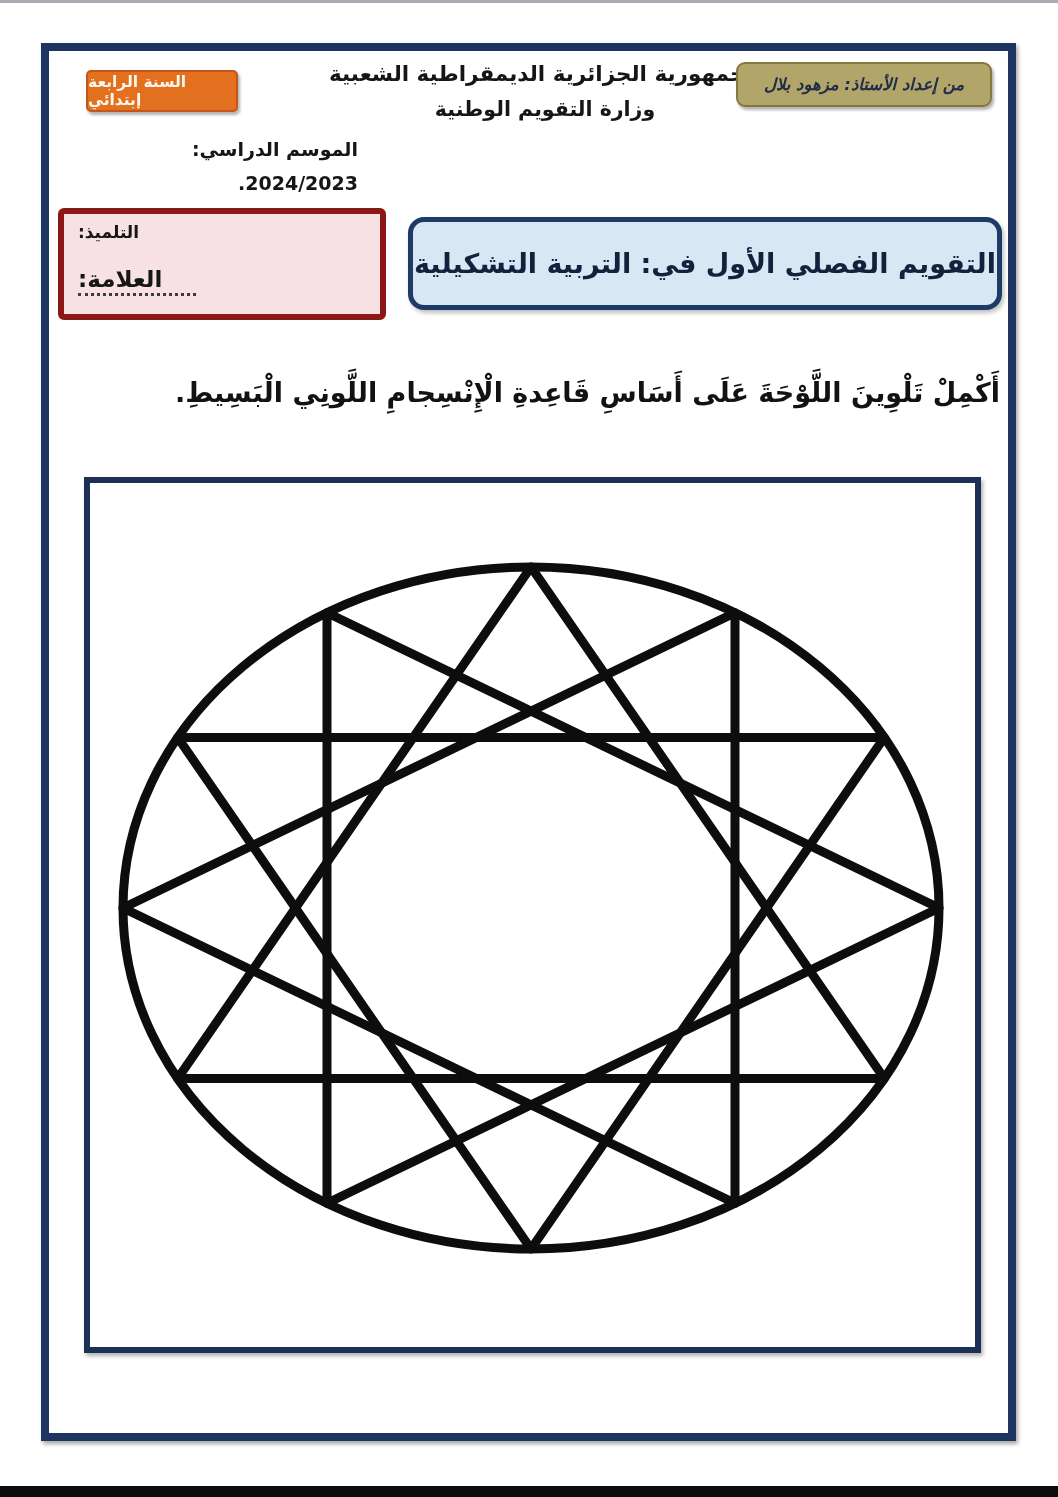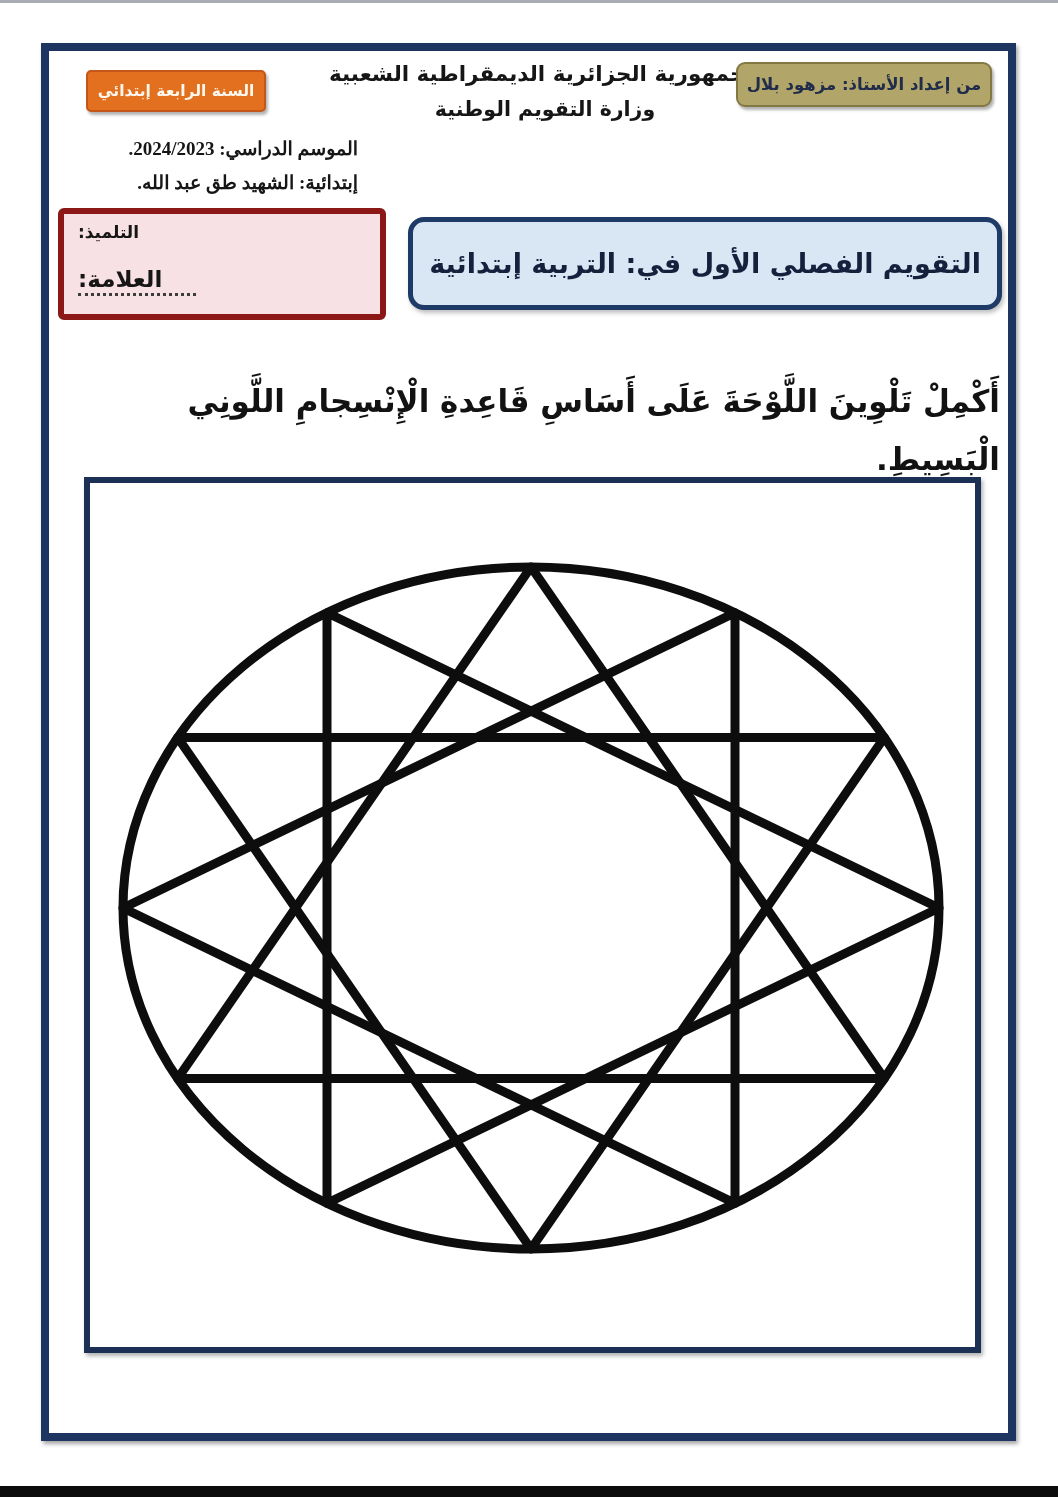--- a/index.html
+++ b/index.html
@@ -2,37 +2,37 @@
 <html lang="ar" style="--page_bg: #ffffff; --frame: #1e3461; --figure_frame: #1c2f55; --ink: #161616; --grade_bg: #e2701f; --grade_border: #c4561b; --grade_text: #fdf7ee; --teacher_bg: #b1a569; --teacher_border: #837842; --teacher_text: #202c49; --title_bg: #d9e6f4; --title_border: #1e3a66; --title_text: #15213c; --box_bg: #f8e1e5; --box_border: #8c1717;"><head>
 <meta charset="utf-8">
 <style>
   html,body{margin:0;padding:0;background:#e8e8e8;}
   body{font-family:"DejaVu Sans",sans-serif;}
   #page{position:relative;width:1058px;height:1497px;margin:0 auto;background:var(--page_bg);overflow:hidden;}
   .scan-edge-top{position:absolute;left:0;top:0;width:100%;height:3px;background:#a9adb3;}
   .scan-edge-bottom{position:absolute;left:0;top:1486px;width:100%;height:11px;background:#0c0c0c;}
   #frame{position:absolute;left:41px;top:43px;width:975px;height:1398px;border:8px solid var(--frame);box-sizing:border-box;background:var(--page_bg);box-shadow:2px 3px 4px rgba(0,0,0,.35);}
   .badge{position:absolute;box-sizing:border-box;display:flex;align-items:center;justify-content:center;font-weight:bold;}
-  #grade-badge{left:86px;top:70px;width:180px;height:42px;background:var(--grade_bg);border:2px solid var(--grade_border);border-radius:5px;color:var(--grade_text);font-size:15.5px;box-shadow:2px 3px 3px rgba(0,0,0,.3);}
-  #teacher-badge{left:736px;top:62px;width:256px;height:45px;background:var(--teacher_bg);border:2px solid var(--teacher_border);border-radius:9px;color:var(--teacher_text);font-size:16.5px;box-shadow:2px 3px 3px rgba(0,0,0,.3);}
+  #grade-badge{left:86px;top:70px;width:152px;height:42px;background:var(--grade_bg);border:2px solid var(--grade_border);border-radius:5px;color:var(--grade_text);font-size:15.5px;box-shadow:2px 3px 3px rgba(0,0,0,.3);}
+  #teacher-badge{left:736px;top:62px;width:256px;height:45px;background:var(--teacher_bg);border:2px solid var(--teacher_border);border-radius:9px;color:var(--teacher_text);font-size:16.5px;box-shadow:2px 3px 3px rgba(0,0,0,.3);font-style:italic;}
   #center-head{position:absolute;left:320px;top:56px;width:450px;text-align:center;color:var(--ink);font-weight:bold;direction:rtl;}
   #center-head .l1{font-size:21.5px;line-height:36px;}
   #center-head .l2{font-size:20.5px;line-height:34px;}
   .info{position:absolute;direction:rtl;font-weight:bold;color:var(--ink);font-size:19px;line-height:34px;}
-  #left-info{left:66px;top:132px;width:292px;text-align:right;font-family:Liberation Serif, serif;}
+  #left-info{left:66px;top:132px;width:292px;text-align:right;}
   #right-info{left:693px;top:132px;width:300px;text-align:right;}
   #student-box{position:absolute;left:58px;top:208px;width:328px;height:112px;box-sizing:border-box;background:var(--box_bg);border:6px solid var(--box_border);border-radius:6px;direction:rtl;padding:8px 12px 6px 14px;}
   .srow{display:flex;align-items:flex-end;flex-direction:column;}
   #student-box .lbl1{font-size:17px;font-weight:bold;color:var(--ink);white-space:nowrap;}
   #student-box .lbl2{font-size:23px;font-weight:bold;color:var(--ink);white-space:nowrap;margin-top:14px;}
   .leader{border-bottom:3px dotted #3c3c3c;height:1px;margin-bottom:7px;}
   .leader.grow{flex:1;margin-right:6px;}
   .leader.mark{width:118px;margin-right:40px;margin-bottom:9px;}
   #title-badge{left:408px;top:217px;width:594px;height:93px;background:var(--title_bg);border:5px solid var(--title_border);border-radius:16px;color:var(--title_text);font-size:27px;direction:rtl;box-shadow:2px 3px 4px rgba(0,0,0,.25);}
-  #instruction{position:absolute;left:170px;top:372px;width:830px;direction:rtl;text-align:right;font-weight:bold;font-size:31px;color:#121212;line-height:58px;}
+  #instruction{position:absolute;left:170px;top:364px;width:830px;direction:rtl;text-align:right;font-weight:bold;font-size:27px;color:#121212;line-height:58px;}
   #figure-box{position:absolute;left:84px;top:477px;width:897px;height:876px;box-sizing:border-box;border:6px solid var(--figure_frame);background:#fff;box-shadow:2px 3px 4px rgba(0,0,0,.3);}
   #figure-box svg{display:block;width:100%;height:100%;}
 </style>
 </head>
 <body>
 
 <div id="page">
   <div class="scan-edge-top"></div>
 
   <div id="frame"></div>
@@ -61,21 +61,21 @@
       <span class="lbl1">التلميذ:</span>
       <span class="leader grow"></span>
     </div>
     <div class="srow">
       <span class="lbl2">العلامة:</span>
       <span class="leader mark"></span>
     </div>
   </div>
 
   <div id="title-badge" class="badge">
-    <span>التقويم الفصلي الأول في: التربية إبتدائية</span>
+    <span>التقويم الفصلي الأول في: التربية التشكيلية</span>
   </div>
 
   <div id="instruction">أَكْمِلْ تَلْوِينَ اللَّوْحَةَ عَلَى أَسَاسِ قَاعِدةِ الْإِنْسِجامِ اللَّونِي الْبَسِيطِ.</div>
 
   <div id="figure-box">
     <svg xmlns="http://www.w3.org/2000/svg" viewBox="0 0 885 864">
       <ellipse fill="none" cx="441" cy="425" rx="408" ry="341" stroke="#0d0d0d" stroke-width="9"></ellipse>
     <polygon points="441.0,84.0 87.7,595.5 794.3,595.5" fill="none" stroke="#0d0d0d" stroke-width="9" stroke-linejoin="round"></polygon>
         <polygon points="849.0,425.0 237.0,129.7 237.0,720.3" fill="none" stroke="#0d0d0d" stroke-width="9" stroke-linejoin="round"></polygon>
         <polygon points="441.0,766.0 794.3,254.5 87.7,254.5" fill="none" stroke="#0d0d0d" stroke-width="9" stroke-linejoin="round"></polygon>

